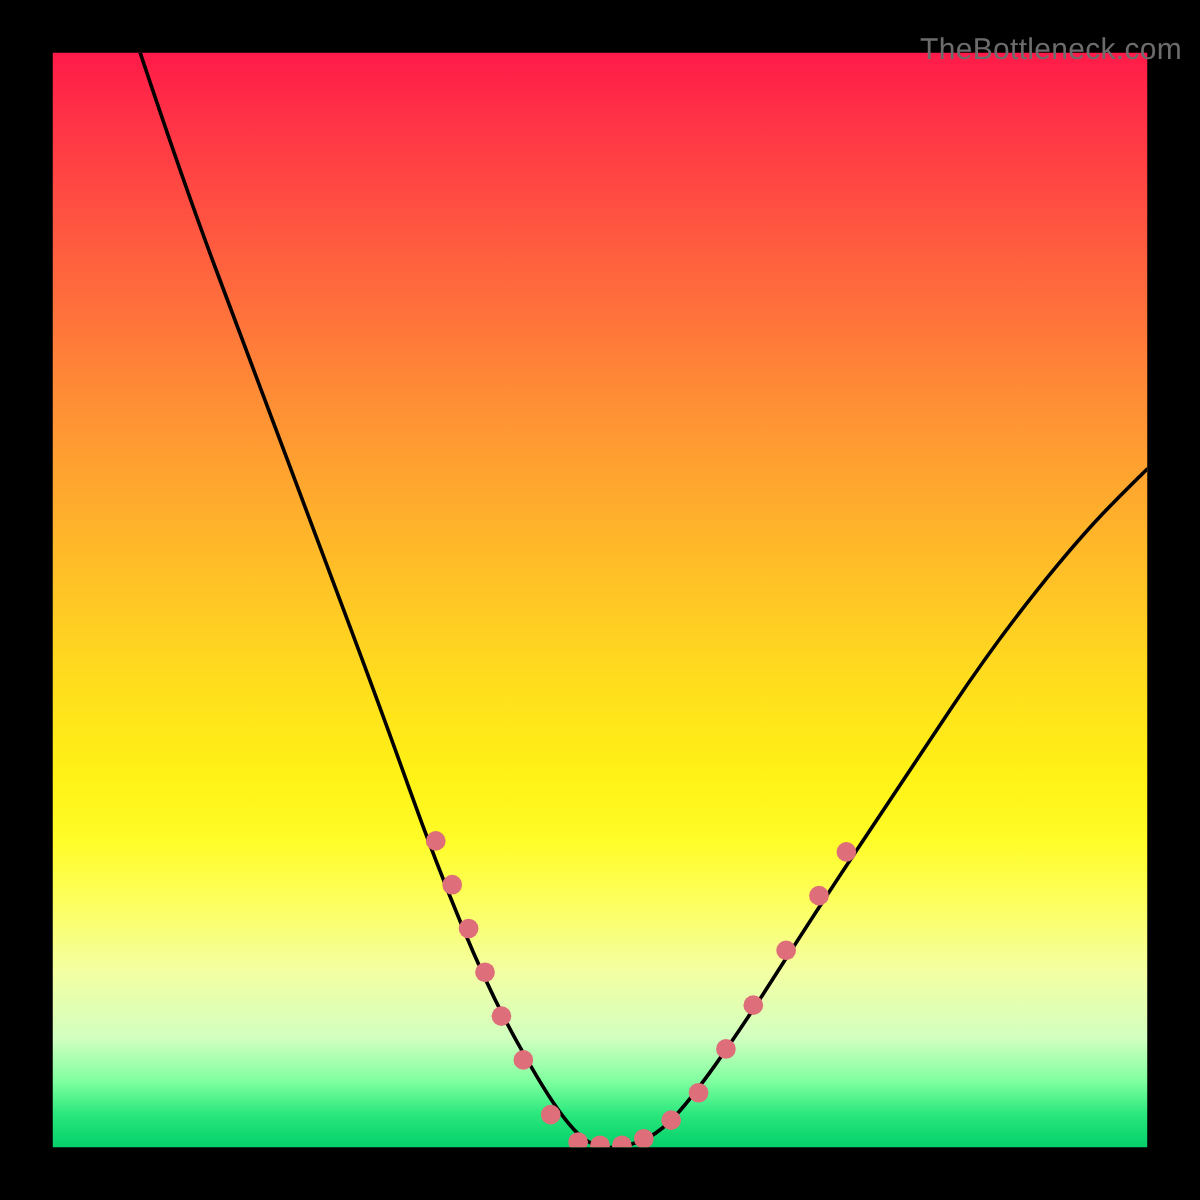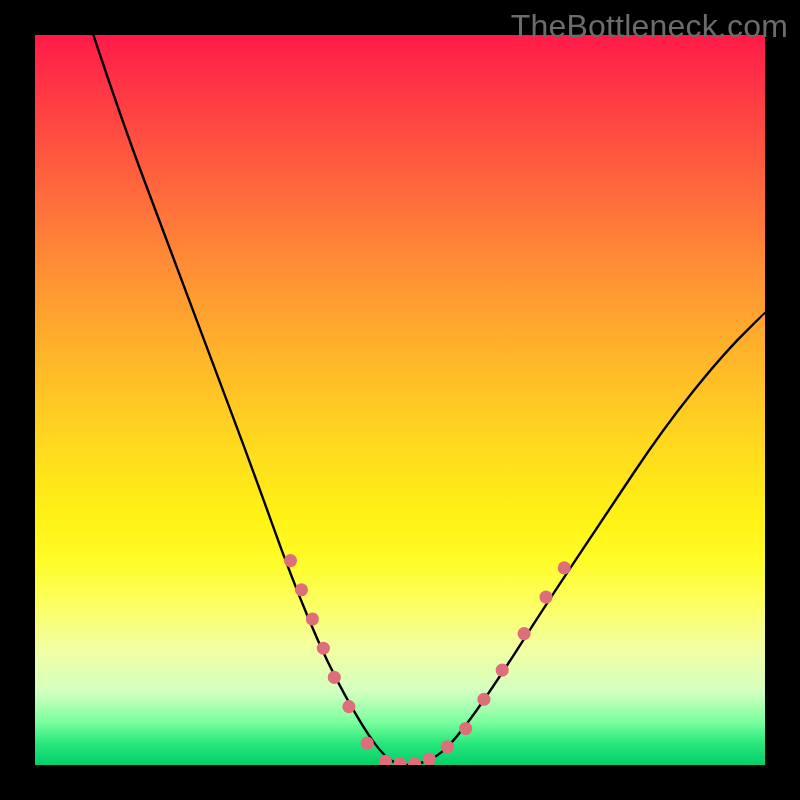--- a/index.html
+++ b/index.html
@@ -45,24 +45,24 @@
       #fcff62 78%,
       #f3ffa3 84%,
       #d2ffc0 90%,
       #7eff9f 94%,
       #29e77c 97%,
       #04cf6a 100%
     );
   }
   .watermark {
     position: absolute;
-    top: 8px;
+    top: 22px;
     right: 12px;
     color: #6c6c6c;
-    font-size: 32px;
+    font-size: 20px;
     font-weight: 500;
     letter-spacing: 0.2px;
     z-index: 20;
   }
   svg.curve {
     position: absolute;
     left: 0;
     top: 0;
     width: 100%;
     height: 100%;

